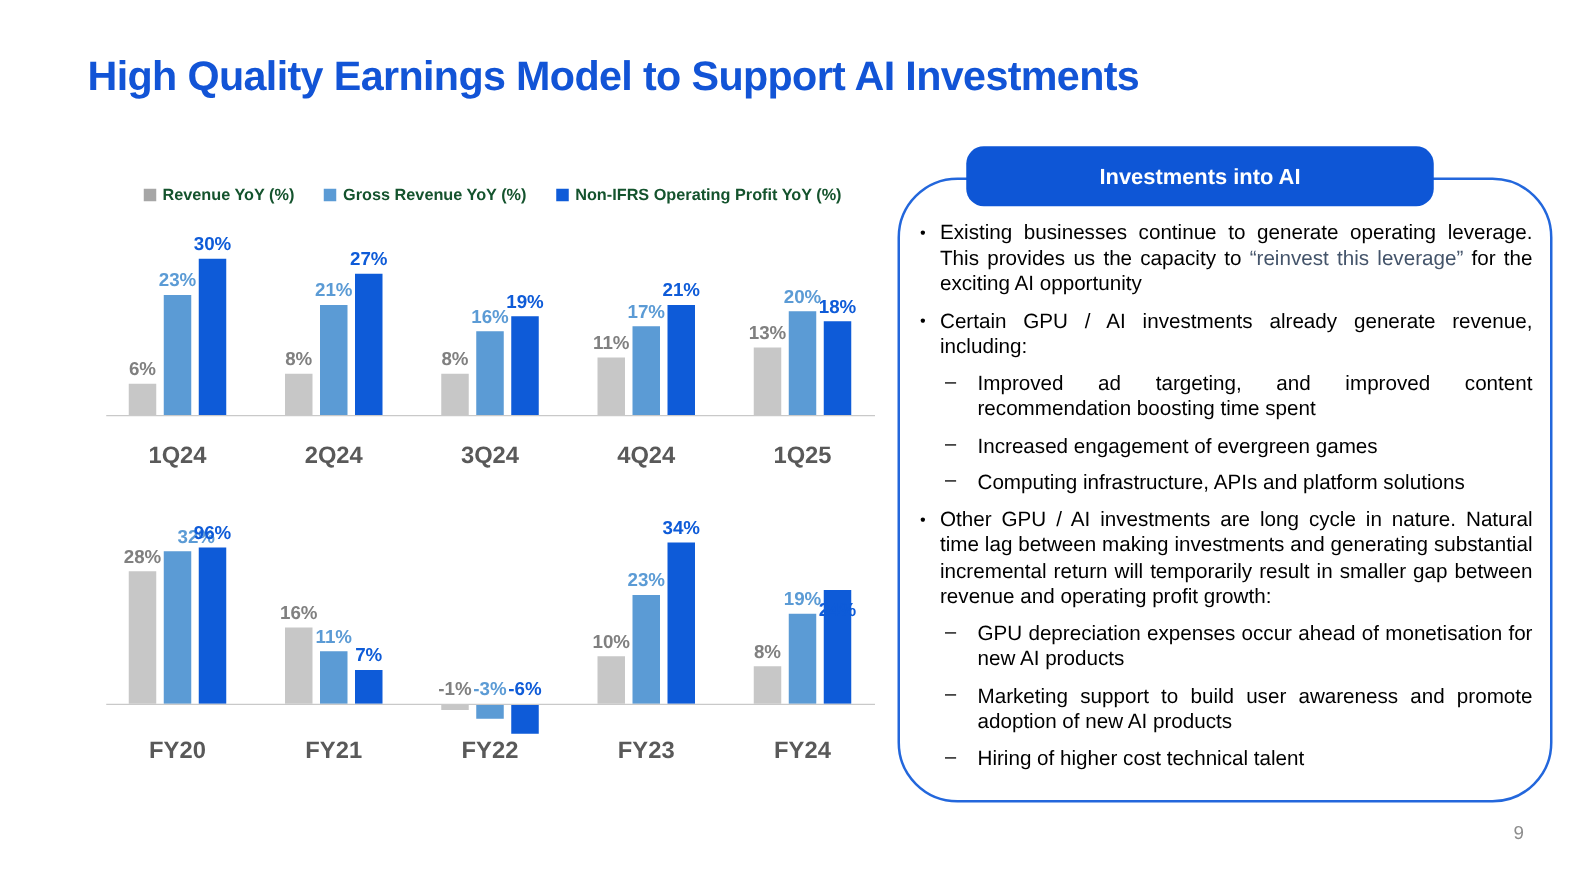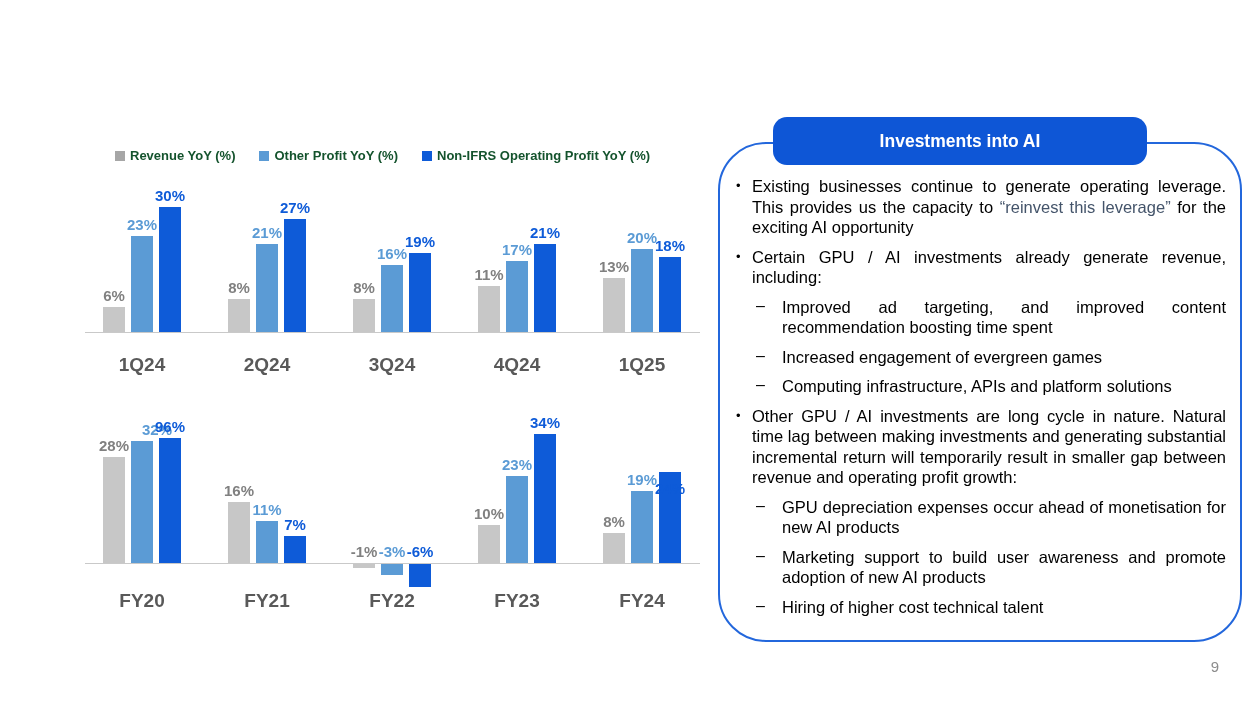--- a/index.html
+++ b/index.html
@@ -36,29 +36,30 @@
   .btxt{flex:1;font-size:16.5px;line-height:20.5px;color:#000;text-align:justify;}
   .hl{color:var(--c-highlight);}
   .page-number{position:absolute;left:1200px;top:658px;width:30px;text-align:center;
                font-size:15px;color:#8c8c8c;}
 </style>
 </head>
 <body>
 
 <div class="slide">
 
+  <div class="title">High Quality Earnings Model to Support AI Investments</div>
 
   <div class="legend">
     <div class="legend-item">
       <span class="legend-swatch" id="sw0" style="background: rgb(166, 166, 166);"></span>
       <span class="legend-label">Revenue YoY (%)</span>
     </div>
     <div class="legend-item">
       <span class="legend-swatch" id="sw1" style="background: rgb(91, 155, 213);"></span>
-      <span class="legend-label">Other Profit YoY (%)</span>
+      <span class="legend-label">Gross Revenue YoY (%)</span>
     </div>
     <div class="legend-item">
       <span class="legend-swatch" id="sw2" style="background: rgb(14, 91, 216);"></span>
       <span class="legend-label">Non-IFRS Operating Profit YoY (%)</span>
     </div>
   </div>
 
   <div class="chart" id="chart-q">
       <div class="bar" style="left: 18px; width: 22px; background: rgb(199, 199, 199); top: 117px; height: 25px;"></div>
       <div class="val-label" style="color: rgb(128, 128, 128); left: -1px; top: 97px;">6%</div>

